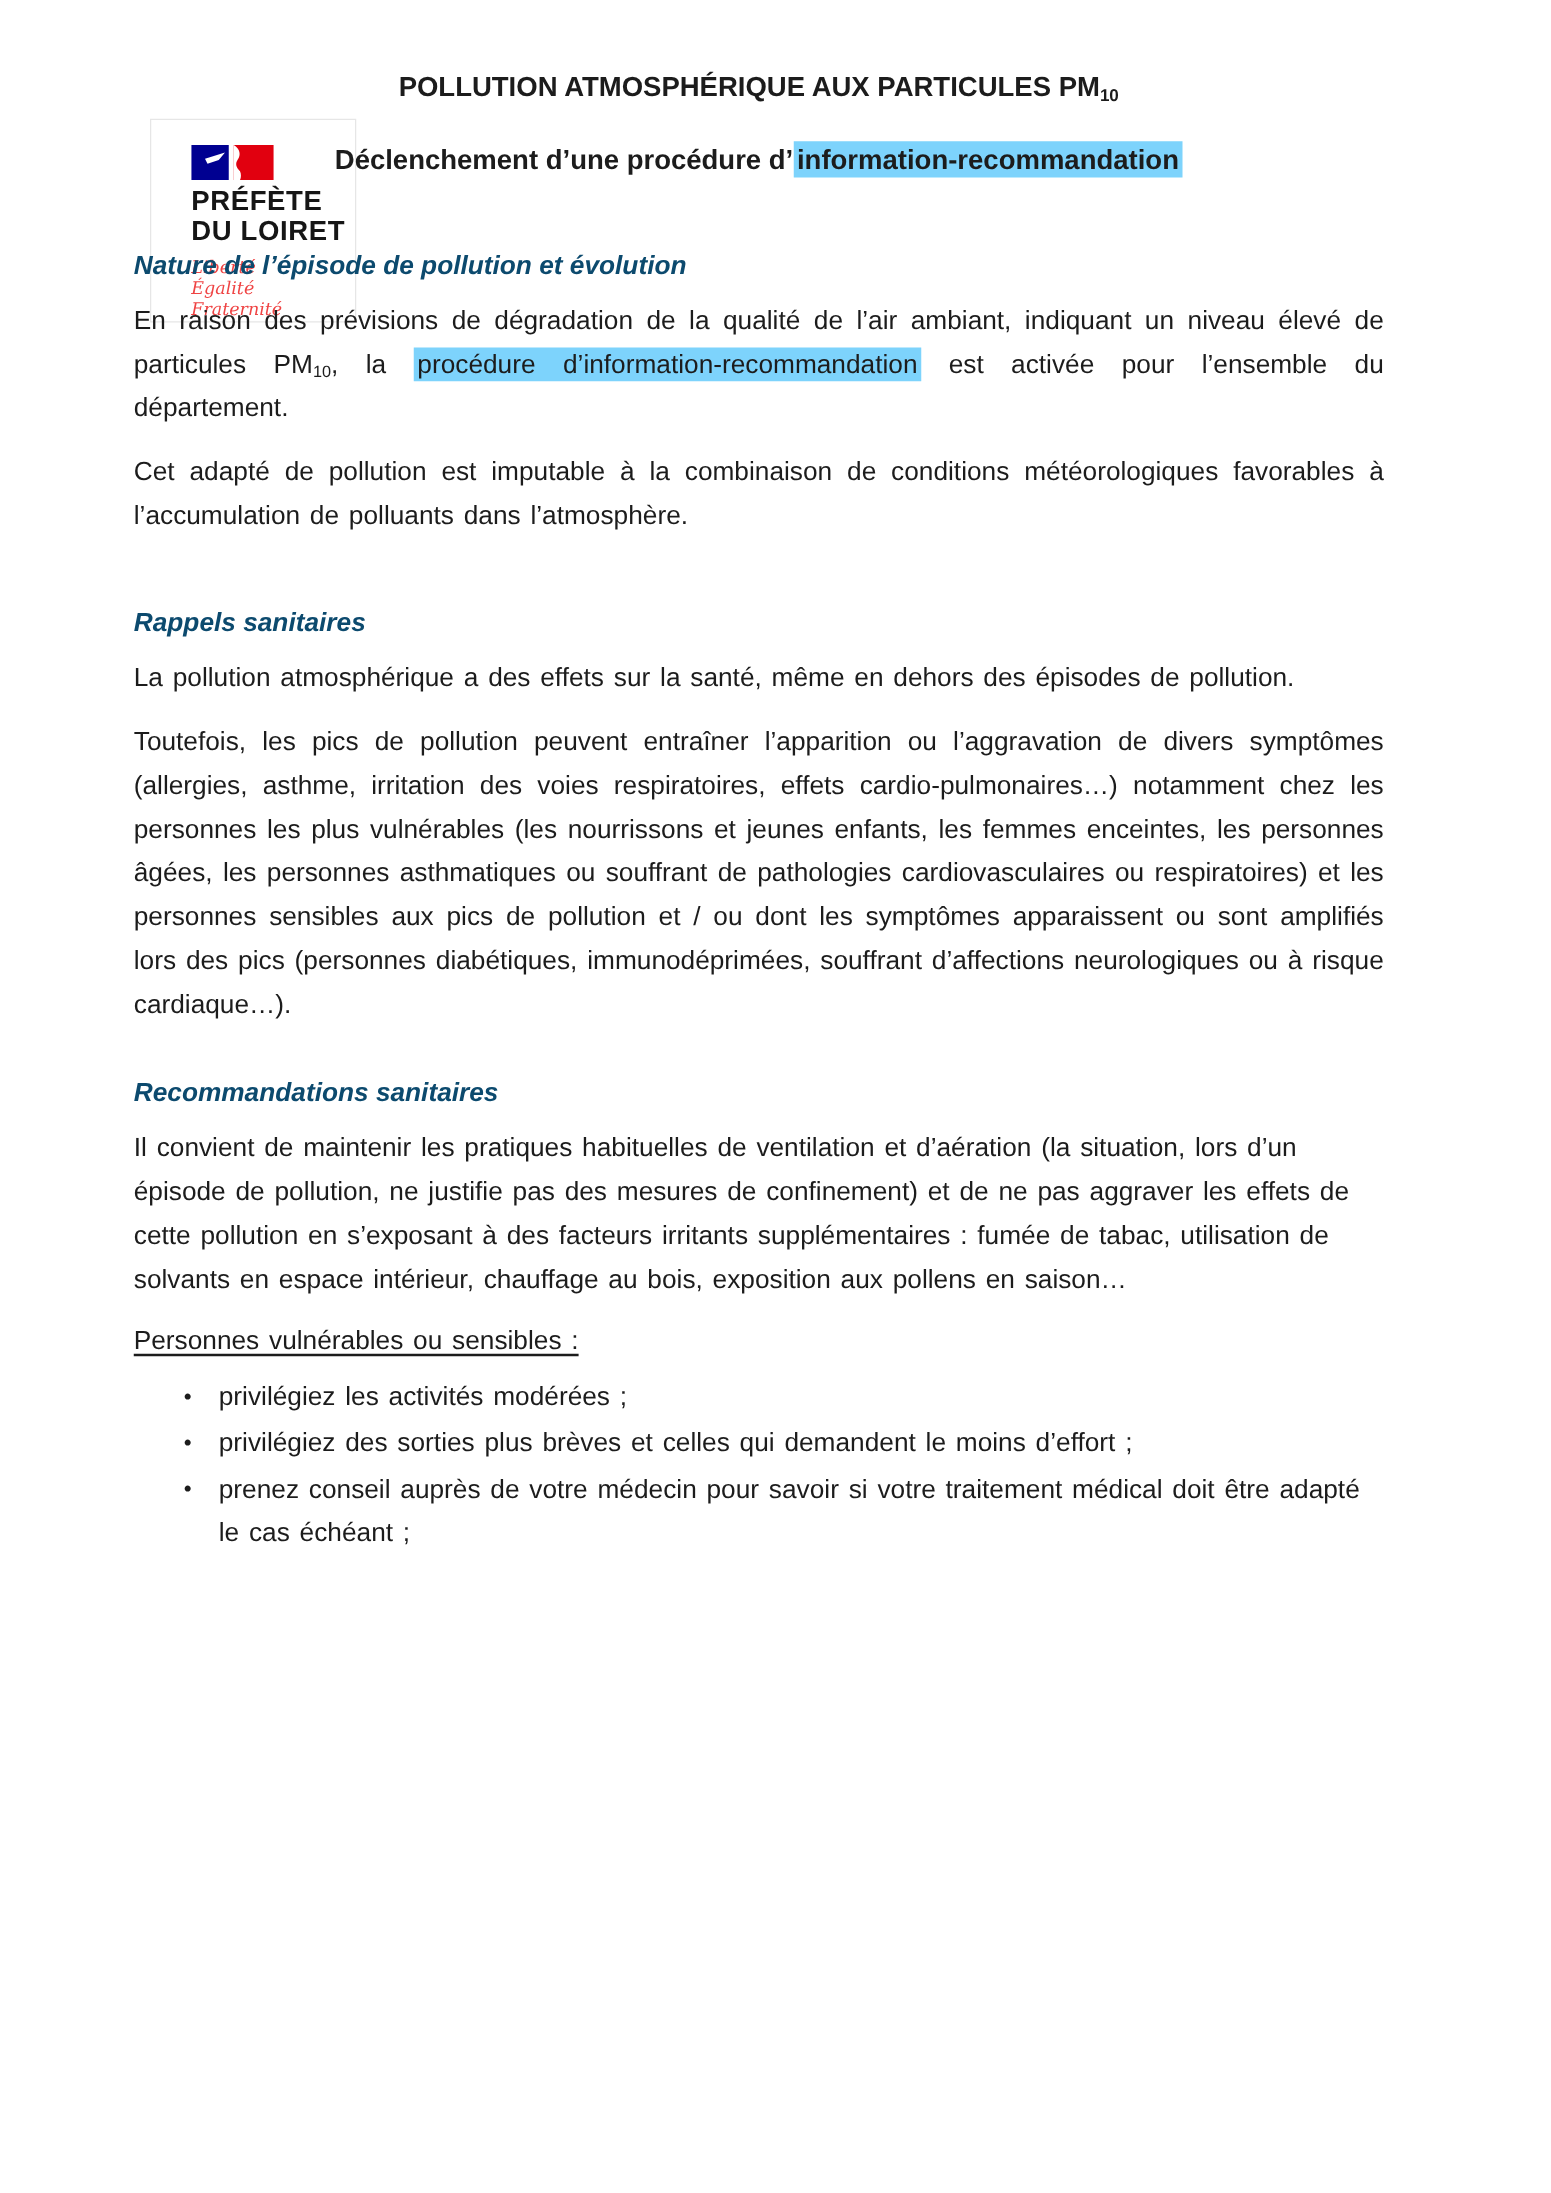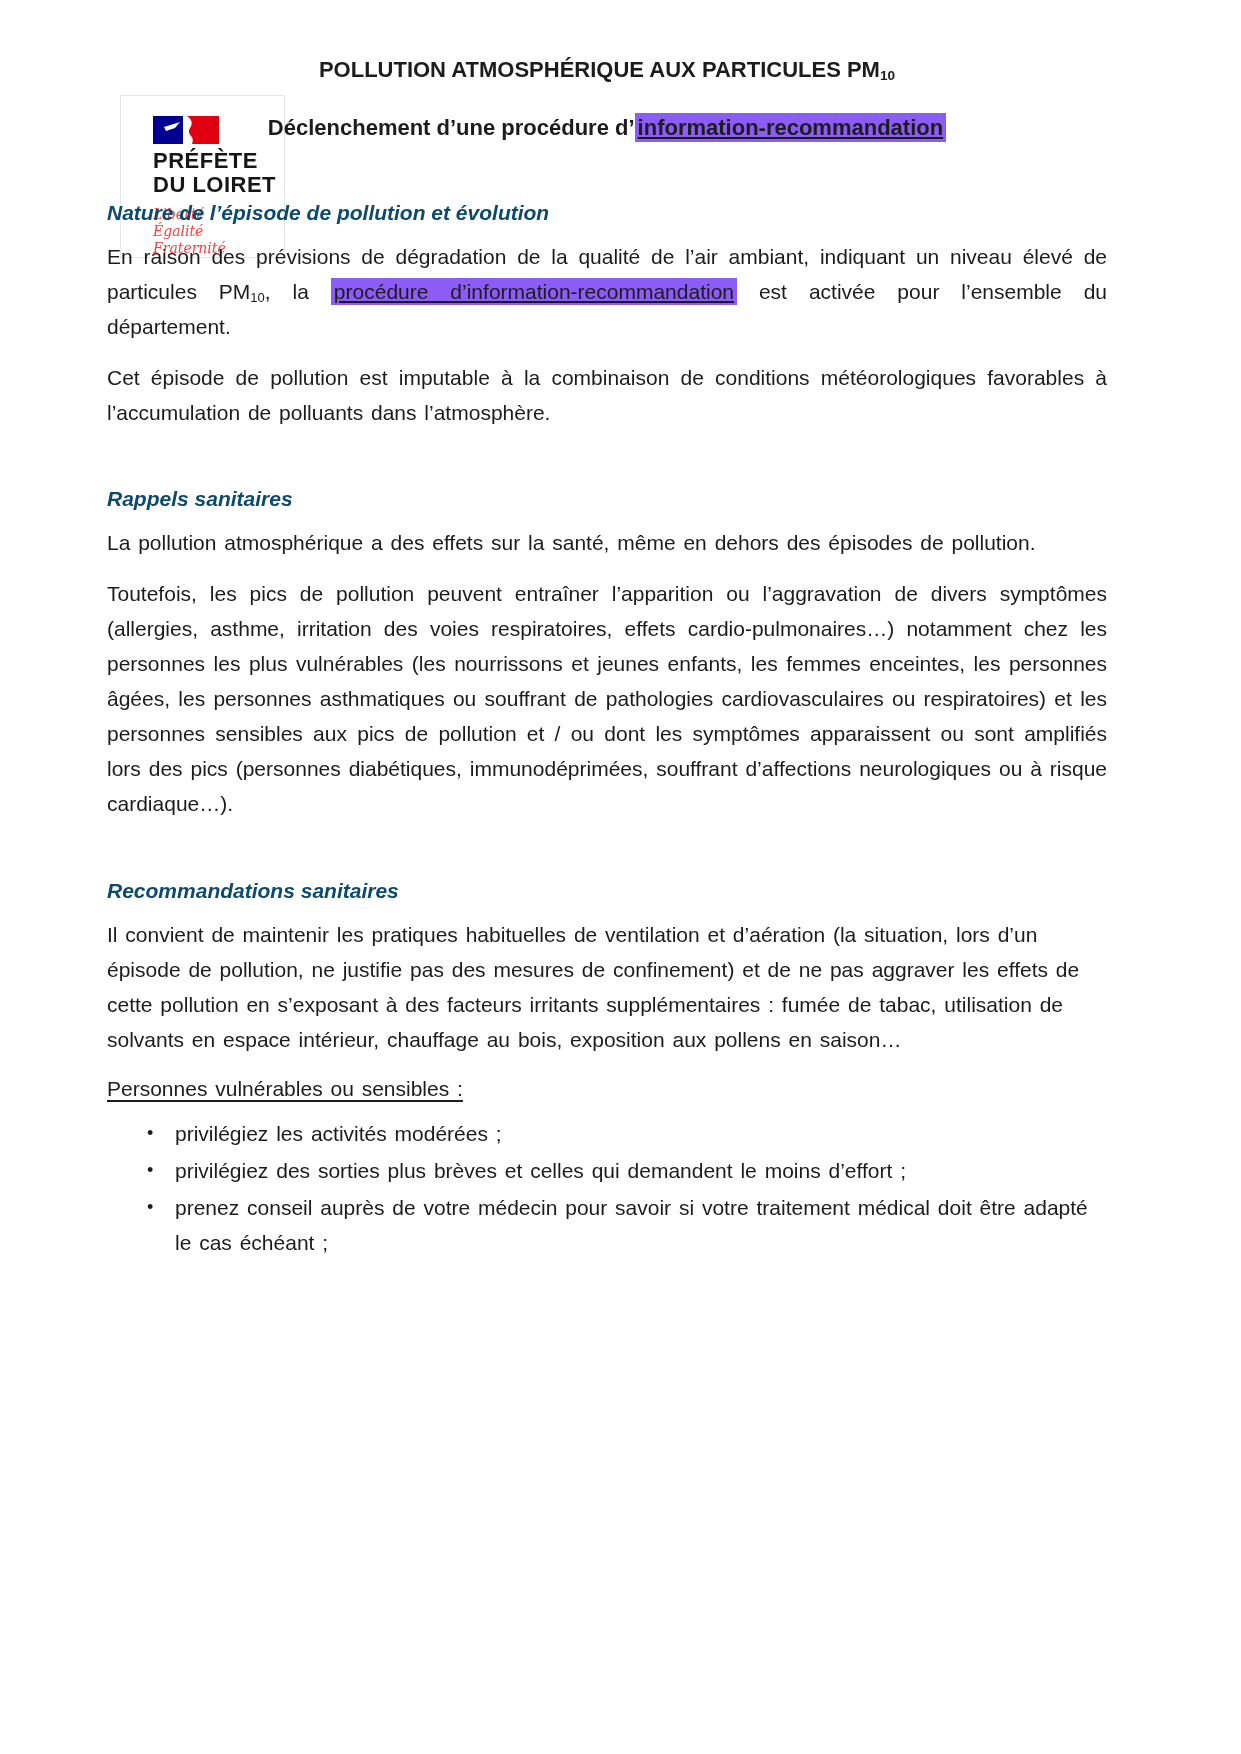--- a/index.html
+++ b/index.html
@@ -41,28 +41,28 @@
     position:absolute;left:107px;top:0;
     width:1000px;
     font-size:21px;line-height:35px;
     word-spacing:2px;
     color:#1c1c1c;
   }
   .t1{margin:337px 0 0 0;text-align:center;font-size:22px;font-weight:bold;line-height:26px;word-spacing:0;}
   .t2{margin:57px 0 0 0;text-align:center;font-size:22px;font-weight:bold;line-height:26px;word-spacing:0;}
   .t3{margin:28px 0 0 0;text-align:center;font-size:22px;font-weight:bold;line-height:33px;word-spacing:0;}
   sub.pm{font-size:0.62em;vertical-align:-0.25em;line-height:0;}
-  .hl{background:#8b5cf6;padding:2px 3px;text-decoration:underline;}
+  .hl{background:#7dd3fc;padding:2px 3px;}
   .sec{
     margin:55px 0 0 0;
     font-size:21px;font-weight:bold;font-style:italic;
     line-height:28px;word-spacing:0;
     color:#0c4a6e;
   }
-  .sec.tight{margin-top:56px;}
+  .sec.tight{margin-top:40px;}
   p{margin:12px 0 0 0;}
   p.just{text-align:justify;}
   p.gap{margin-top:16px;}
   .subhead{
     margin:14px 0 0 0;
     text-decoration:underline;
     text-underline-offset:4px;
   }
   ul.bullets{
     margin:10px 0 0 0;padding:0;
@@ -108,21 +108,21 @@
 
 
     <div class="t2"><span>POLLUTION ATMOSPHÉRIQUE AUX PARTICULES PM</span><sub class="pm">10</sub></div>
 
     <div class="t3"><span>Déclenchement d’une procédure d’</span><span class="hl">information-recommandation</span></div>
 
     <div class="sec">Nature de l’épisode de pollution et évolution</div>
 
     <p class="just"><span>En raison des prévisions de dégradation de la qualité de l’air ambiant, indiquant un niveau élevé de particules PM</span><sub class="pm">10</sub><span>, la </span><span class="hl">procédure d’information-recommandation</span><span> est activée pour l’ensemble du département.</span></p>
 
-    <p class="just gap">Cet épisode de pollution est imputable à la combinaison de conditions météorologiques favorables à l’accumulation de polluants dans l’atmosphère.</p>
+    <p class="just gap">Cet adapté de pollution est imputable à la combinaison de conditions météorologiques favorables à l’accumulation de polluants dans l’atmosphère.</p>
 
     <div class="sec">Rappels sanitaires</div>
 
     <p class="just">La pollution atmosphérique a des effets sur la santé, même en dehors des épisodes de pollution.</p>
 
     <p class="just gap">Toutefois, les pics de pollution peuvent entraîner l’apparition ou l’aggravation de divers symptômes (allergies, asthme, irritation des voies respiratoires, effets cardio-pulmonaires…) notamment chez les personnes les plus vulnérables (les nourrissons et jeunes enfants, les femmes enceintes, les personnes âgées, les personnes asthmatiques ou souffrant de pathologies cardiovasculaires ou respiratoires) et les personnes sensibles aux pics de pollution et / ou dont les symptômes apparaissent ou sont amplifiés lors des pics (personnes diabétiques, immunodéprimées, souffrant d’affections neurologiques ou à risque cardiaque…).</p>
 
     <div class="sec tight">Recommandations sanitaires</div>
 
     <p>Il convient de maintenir les pratiques habituelles de ventilation et d’aération (la situation, lors d’un épisode de pollution, ne justifie pas des mesures de confinement) et de ne pas aggraver les effets de cette pollution en s’exposant à des facteurs irritants supplémentaires : fumée de tabac, utilisation de solvants en espace intérieur, chauffage au bois, exposition aux pollens en saison…</p>

